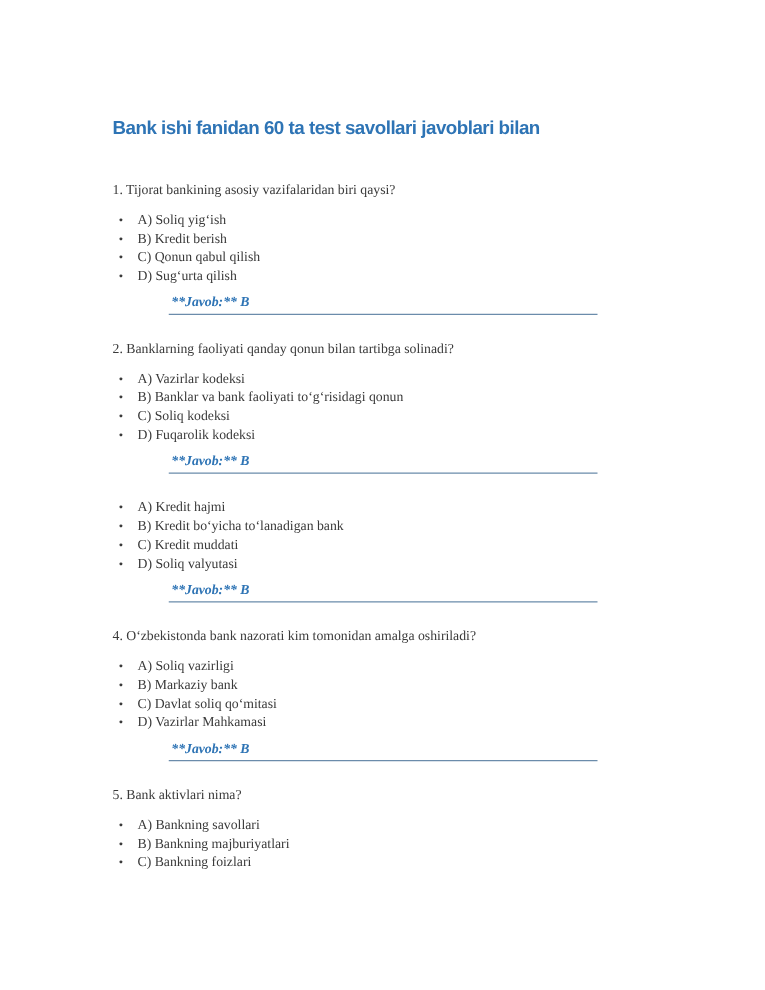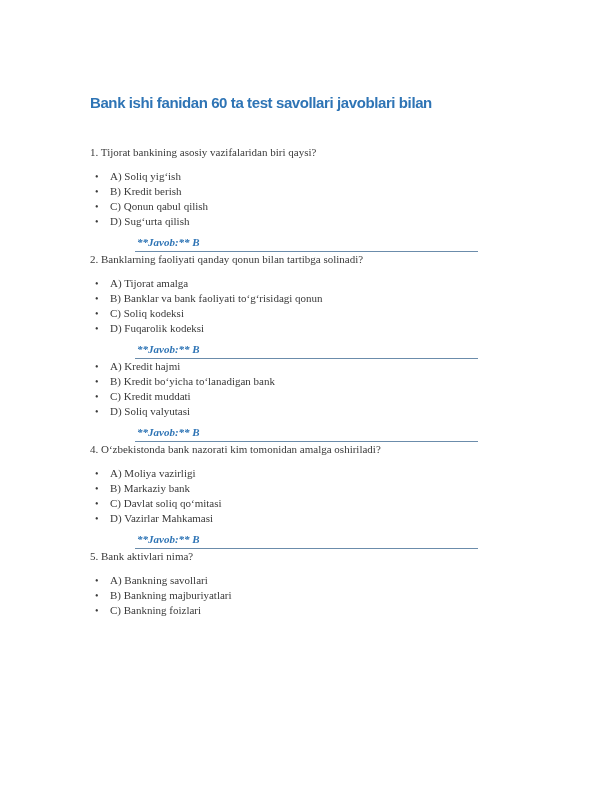--- a/index.html
+++ b/index.html
@@ -52,20 +52,21 @@
     top: 0;
     font-size: 10px;
     line-height: 15px;
     color: var(--body-ink);
   }
   .answer-line {
     margin-left: 45px;
     width: 343px;
     padding: 0 0 2px 2px;
     border-bottom: 1px solid var(--rule);
+    margin-bottom: 20px;
     color: var(--accent);
     font-style: italic;
     font-weight: 700;
     font-size: 11px;
     line-height: 13px;
   }
 </style>
 </head>
 <body>
 
@@ -81,42 +82,42 @@
         <li><span class="bullet">•</span><span>B) Kredit berish</span></li>
         <li><span class="bullet">•</span><span>C) Qonun qabul qilish</span></li>
         <li><span class="bullet">•</span><span>D) Sug‘urta qilish</span></li>
       </ul>
       <div class="answer-line">**Javob:** B</div>
     </div>
 
     <div class="question-block">
       <p class="question-text">2. Banklarning faoliyati qanday qonun bilan tartibga solinadi?</p>
       <ul class="options">
-        <li><span class="bullet">•</span><span>A) Tijorat amalga</span></li>
+        <li><span class="bullet">•</span><span>A) Vazirlar kodeksi</span></li>
         <li><span class="bullet">•</span><span>B) Banklar va bank faoliyati to‘g‘risidagi qonun</span></li>
         <li><span class="bullet">•</span><span>C) Soliq kodeksi</span></li>
         <li><span class="bullet">•</span><span>D) Fuqarolik kodeksi</span></li>
       </ul>
       <div class="answer-line">**Javob:** B</div>
     </div>
 
     <div class="question-block">
       <ul class="options">
         <li><span class="bullet">•</span><span>A) Kredit hajmi</span></li>
         <li><span class="bullet">•</span><span>B) Kredit bo‘yicha to‘lanadigan bank</span></li>
         <li><span class="bullet">•</span><span>C) Kredit muddati</span></li>
         <li><span class="bullet">•</span><span>D) Soliq valyutasi</span></li>
       </ul>
       <div class="answer-line">**Javob:** B</div>
     </div>
 
     <div class="question-block">
       <p class="question-text">4. O‘zbekistonda bank nazorati kim tomonidan amalga oshiriladi?</p>
       <ul class="options">
-        <li><span class="bullet">•</span><span>A) Moliya vazirligi</span></li>
+        <li><span class="bullet">•</span><span>A) Soliq vazirligi</span></li>
         <li><span class="bullet">•</span><span>B) Markaziy bank</span></li>
         <li><span class="bullet">•</span><span>C) Davlat soliq qo‘mitasi</span></li>
         <li><span class="bullet">•</span><span>D) Vazirlar Mahkamasi</span></li>
       </ul>
       <div class="answer-line">**Javob:** B</div>
     </div>
 
     <div class="question-block">
       <p class="question-text">5. Bank aktivlari nima?</p>
       <ul class="options">

